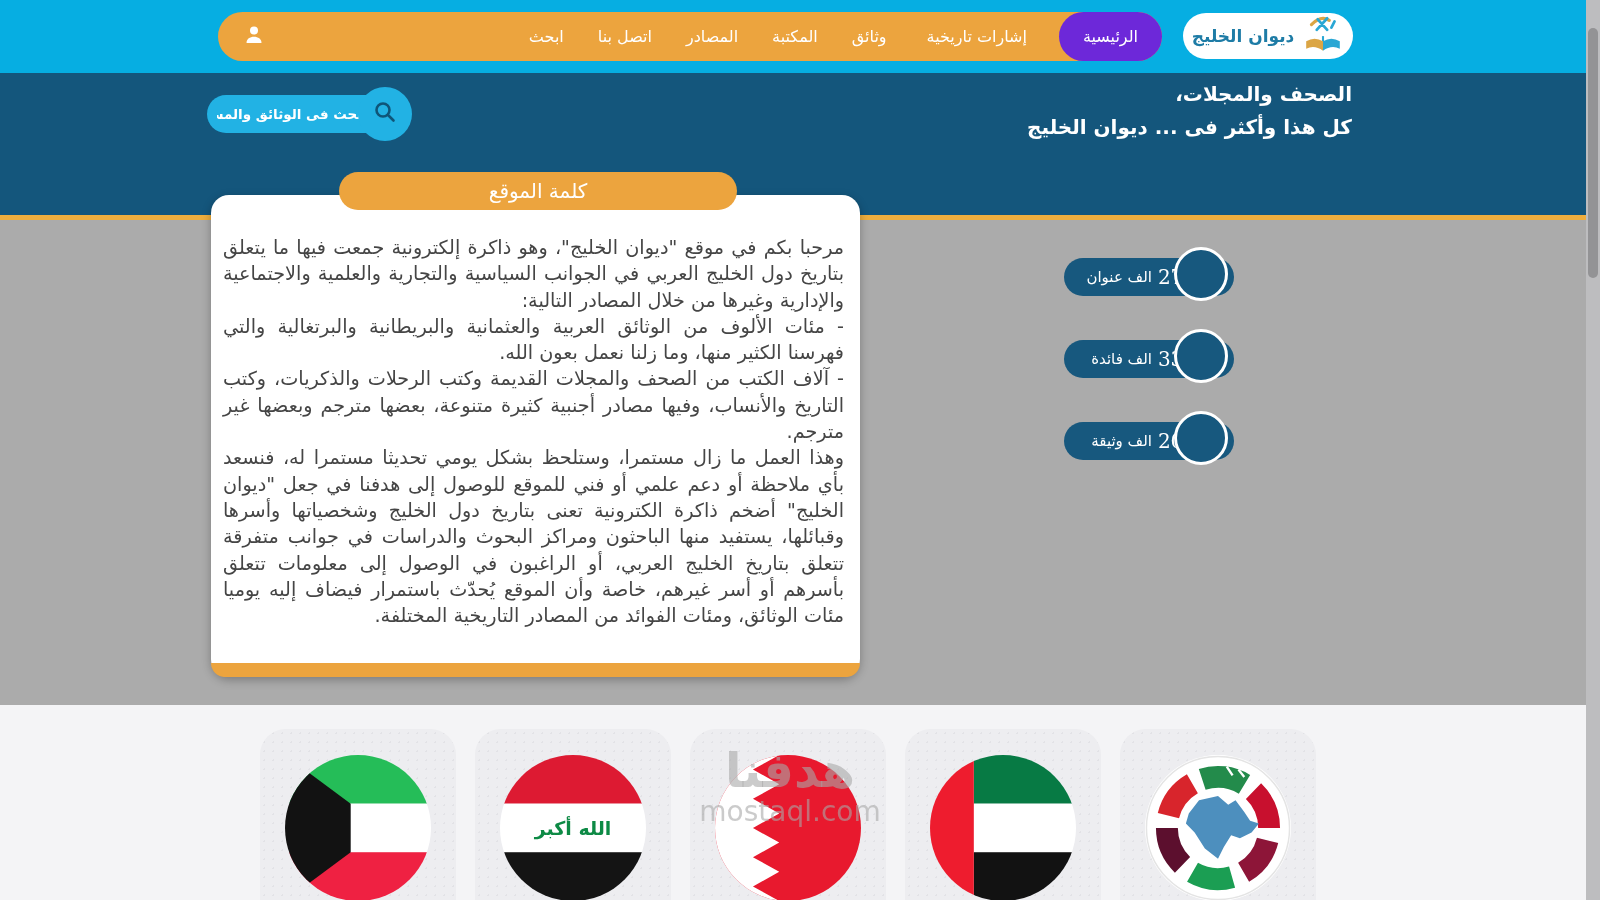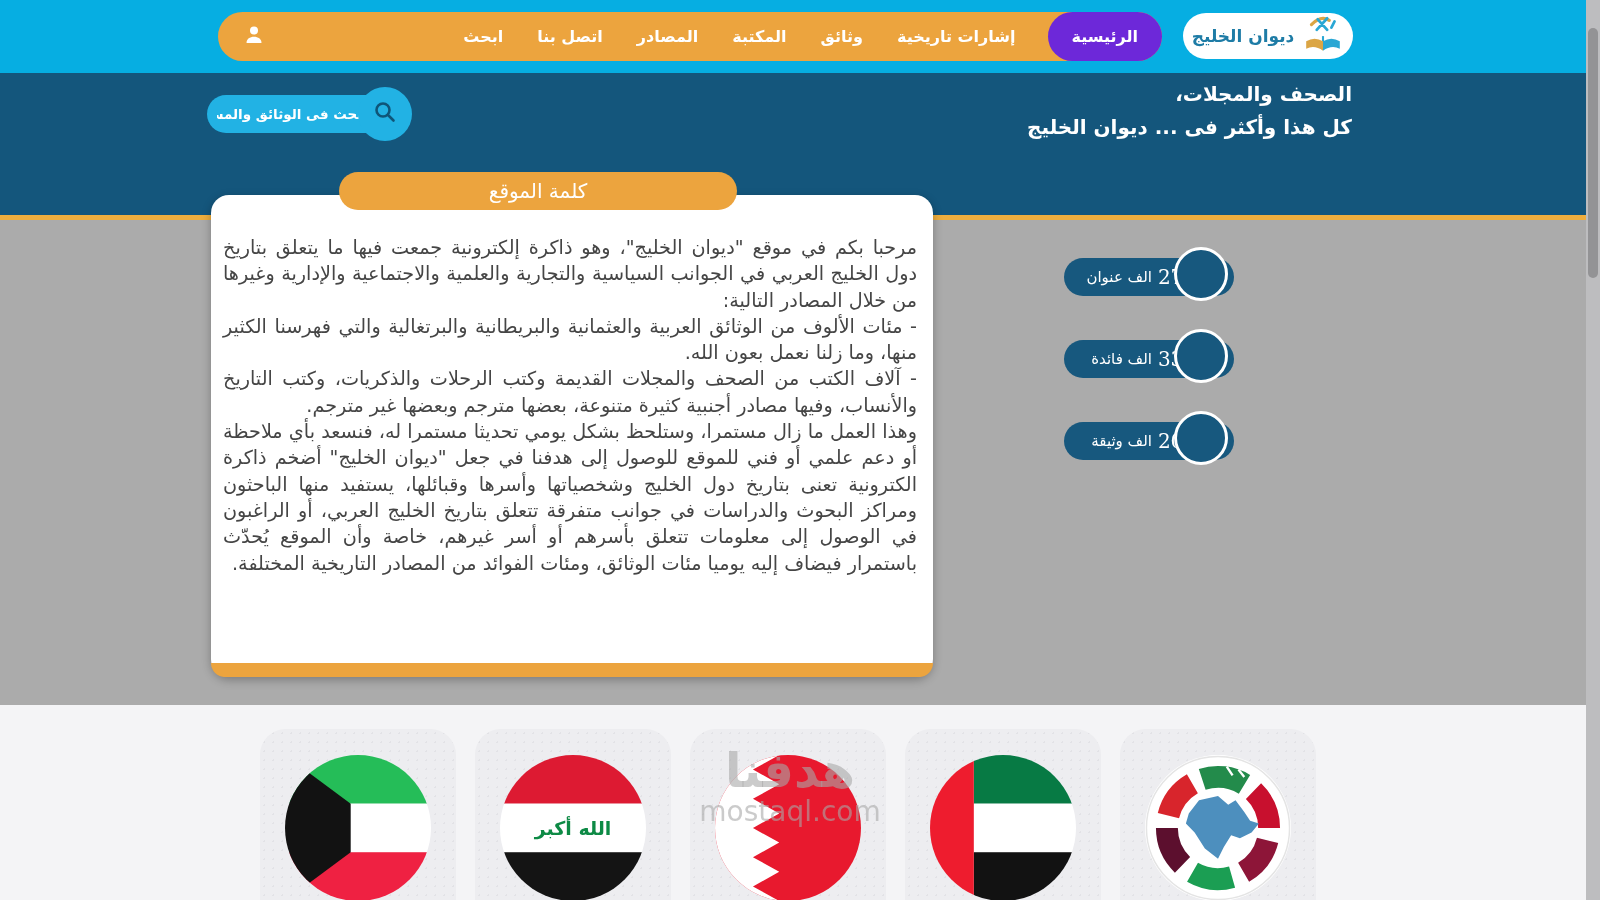--- a/index.html
+++ b/index.html
@@ -14,27 +14,27 @@
     position:absolute;left:1183px;top:13px;width:170px;height:46px;background:#ffffff;
     border-radius:23px;display:flex;flex-direction:row;align-items:center;justify-content:center;
     gap:8px;direction:rtl;cursor:pointer;text-align:right;
   }
   .logo-text{color:#1e7ca6;font-weight:bold;font-size:17px;white-space:nowrap;}
   .menu-pill{
     position:absolute;left:218px;top:12px;width:944px;height:49px;background:#eca43e;
     border-radius:25px;display:flex;direction:rtl;align-items:center;gap:30px;
   }
   .menu-item{
-    color:#ffffff;font-weight:bold;font-size:16px;white-space:nowrap;cursor:pointer;
+    color:#ffffff;font-weight:normal;font-size:16px;white-space:nowrap;cursor:pointer;
     padding:0 2px;line-height:49px;
   }
   .menu-item.active{
     background:#6d28d9;border-radius:25px;padding:0 24px;height:49px;
   }
-  .menu-item:not(.active):nth-child(2){}
+  .menu-item:not(.active):nth-child(2){margin-left:6px;}
   .person-btn{
     position:absolute;left:16px;top:0;height:49px;width:40px;display:flex;align-items:center;
     justify-content:center;cursor:pointer;
   }
   
   .hero{position:absolute;left:0;top:73px;width:1600px;height:142px;background:#14567c;}
   .gold-line{position:absolute;left:0;top:215px;width:1600px;height:5px;background:#eeae3e;}
   .gray-section{position:absolute;left:0;top:220px;width:1600px;height:485px;background:#ababab;}
   .hero-lines{position:absolute;right:248px;top:78px;text-align:right;direction:rtl;z-index:3;}
   .hero-line{color:#ffffff;font-weight:bold;font-size:20px;line-height:32.5px;white-space:nowrap;margin-left:16px;}
@@ -62,21 +62,21 @@
   .stat-pill2{
     position:absolute;right:0;top:11px;width:170px;height:38px;border-radius:19px;
     background:#17587e;display:flex;direction:rtl;align-items:center;gap:6px;
     padding-right:16px;z-index:1;
   }
   .stat-plus{color:#fff;font-size:19px;font-weight:bold;position:relative;z-index:3;}
   .stat-value{color:#fff;font-size:20px;font-family:"DejaVu Serif",serif;}
   .stat-unit{color:#fff;font-size:15px;}
   
   .card{
-    position:absolute;left:211px;top:195px;width:722px;height:482px;background:#ffffff;
+    position:absolute;left:211px;top:195px;width:649px;height:482px;background:#ffffff;
     border-radius:18px;z-index:5;box-shadow:0 3px 10px rgba(0,0,0,.28);
   }
   .card-title-pill{
     position:absolute;left:128px;top:-23px;width:398px;height:38px;background:#eca43e;
     border-radius:19px;display:flex;align-items:center;justify-content:center;
   }
   .card-title{color:#ffffff;font-size:20px;}
   .card-body{
     margin:40px 16px 0 12px;direction:rtl;text-align:justify;color:#454545;
     font-size:19.2px;line-height:26.3px;

